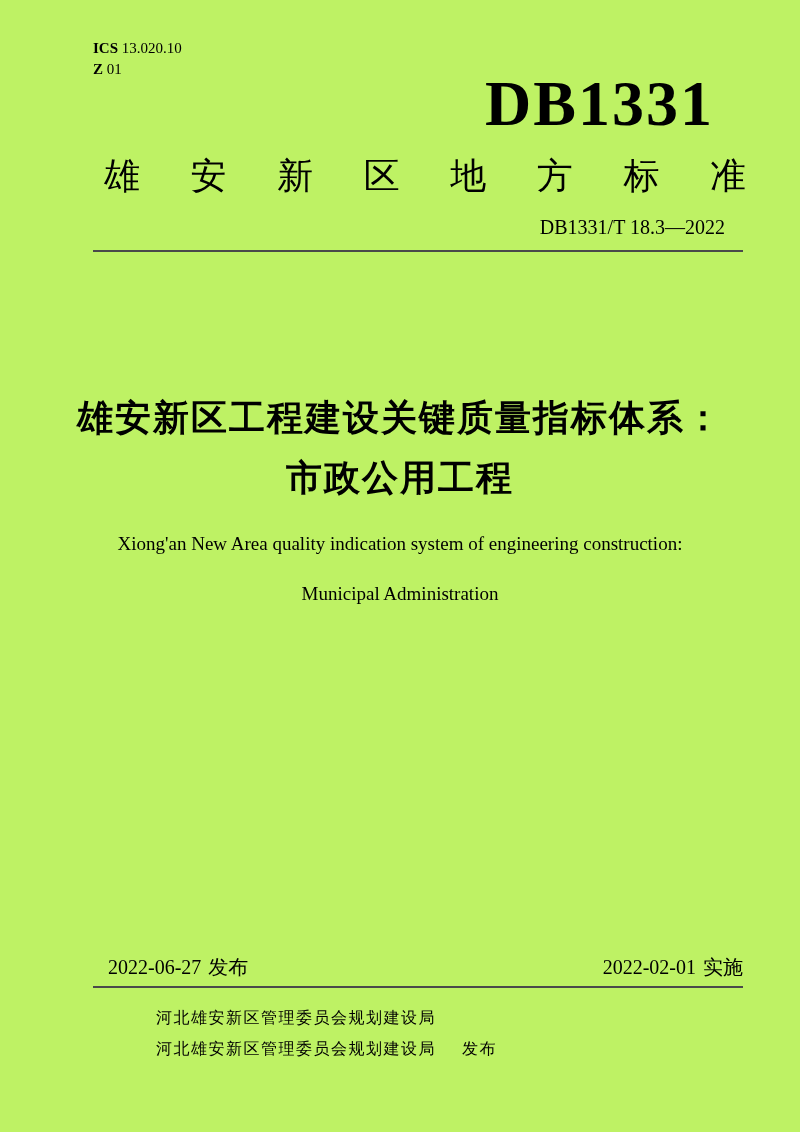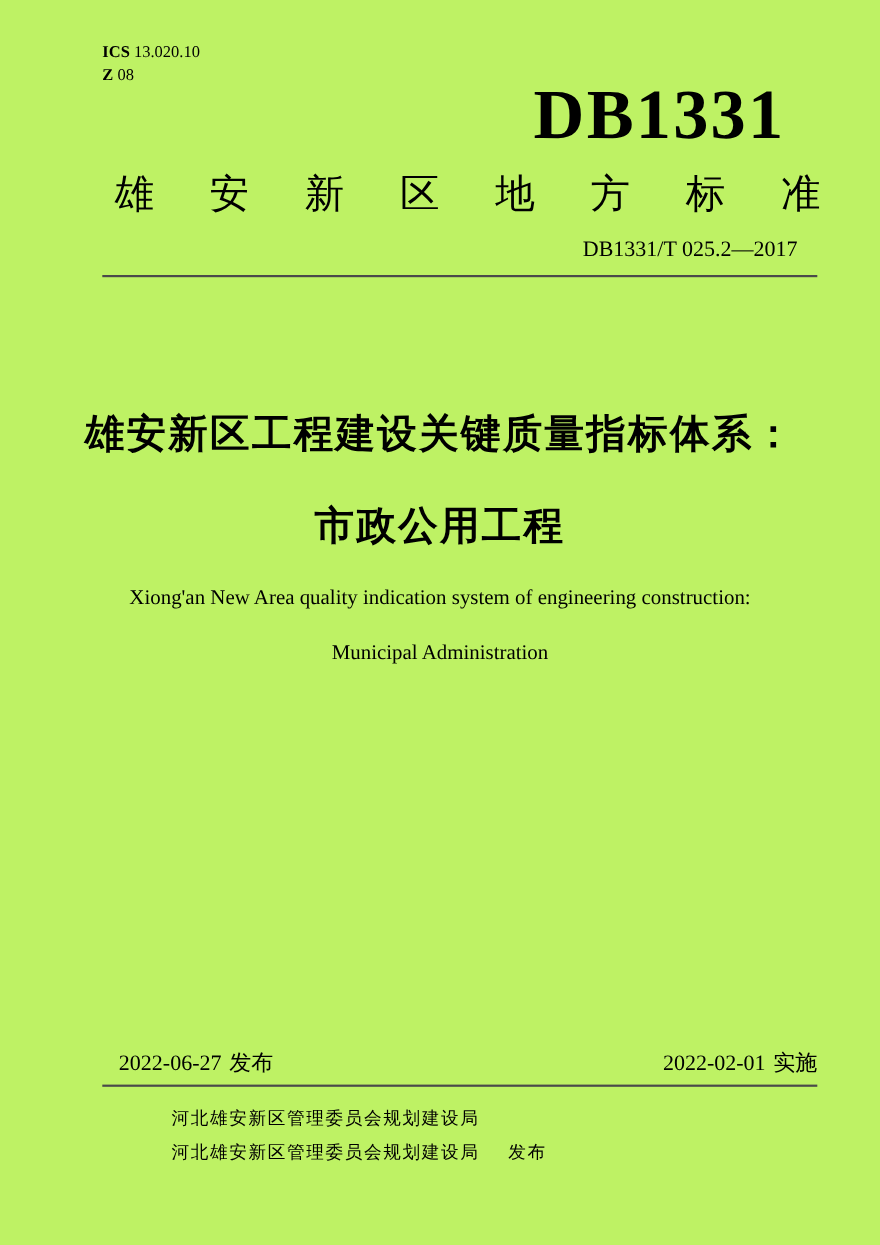--- a/index.html
+++ b/index.html
@@ -71,21 +71,21 @@
     position: absolute;
     left: 0;
     width: 100%;
     text-align: center;
     font-family: "Liberation Sans", sans-serif;
     font-weight: 700;
     font-size: 36px;
     letter-spacing: 2px;
     line-height: 44px;
   }
-  .doc-title-1 { top: 372px; }
+  .doc-title-1 { top: 396px; }
   .doc-title-2 { top: 456px; }
   
   .en-sub-1, .en-sub-2 {
     position: absolute;
     left: 0;
     width: 100%;
     text-align: center;
     font-family: "Liberation Serif", serif;
     font-weight: 400;
     font-size: 19px;
@@ -126,38 +126,38 @@
 
 <div class="page">
 
   <div class="ics-block">
     <div>
       <b>ICS</b>
       <span>13.020.10</span>
     </div>
     <div>
       <b>Z</b>
-      <span>08</span>
+      <span>01</span>
     </div>
   </div>
 
   <div class="db-logo">DB1331</div>
 
   <div class="std-name-row">
     <span>雄</span>
     <span>安</span>
     <span>新</span>
     <span>区</span>
     <span>地</span>
     <span>方</span>
     <span>标</span>
     <span>准</span>
   </div>
 
-  <div class="std-number">DB1331/T 025.2—2017</div>
+  <div class="std-number">DB1331/T 18.3—2022</div>
 
   <div class="rule rule-top"></div>
 
   <div class="doc-title-1">雄安新区工程建设关键质量指标体系：</div>
   <div class="doc-title-2">市政公用工程</div>
 
   <div class="en-sub-1">Xiong'an New Area quality indication system of engineering construction:</div>
   <div class="en-sub-2">Municipal Administration</div>
 
   <div class="dates-row">

